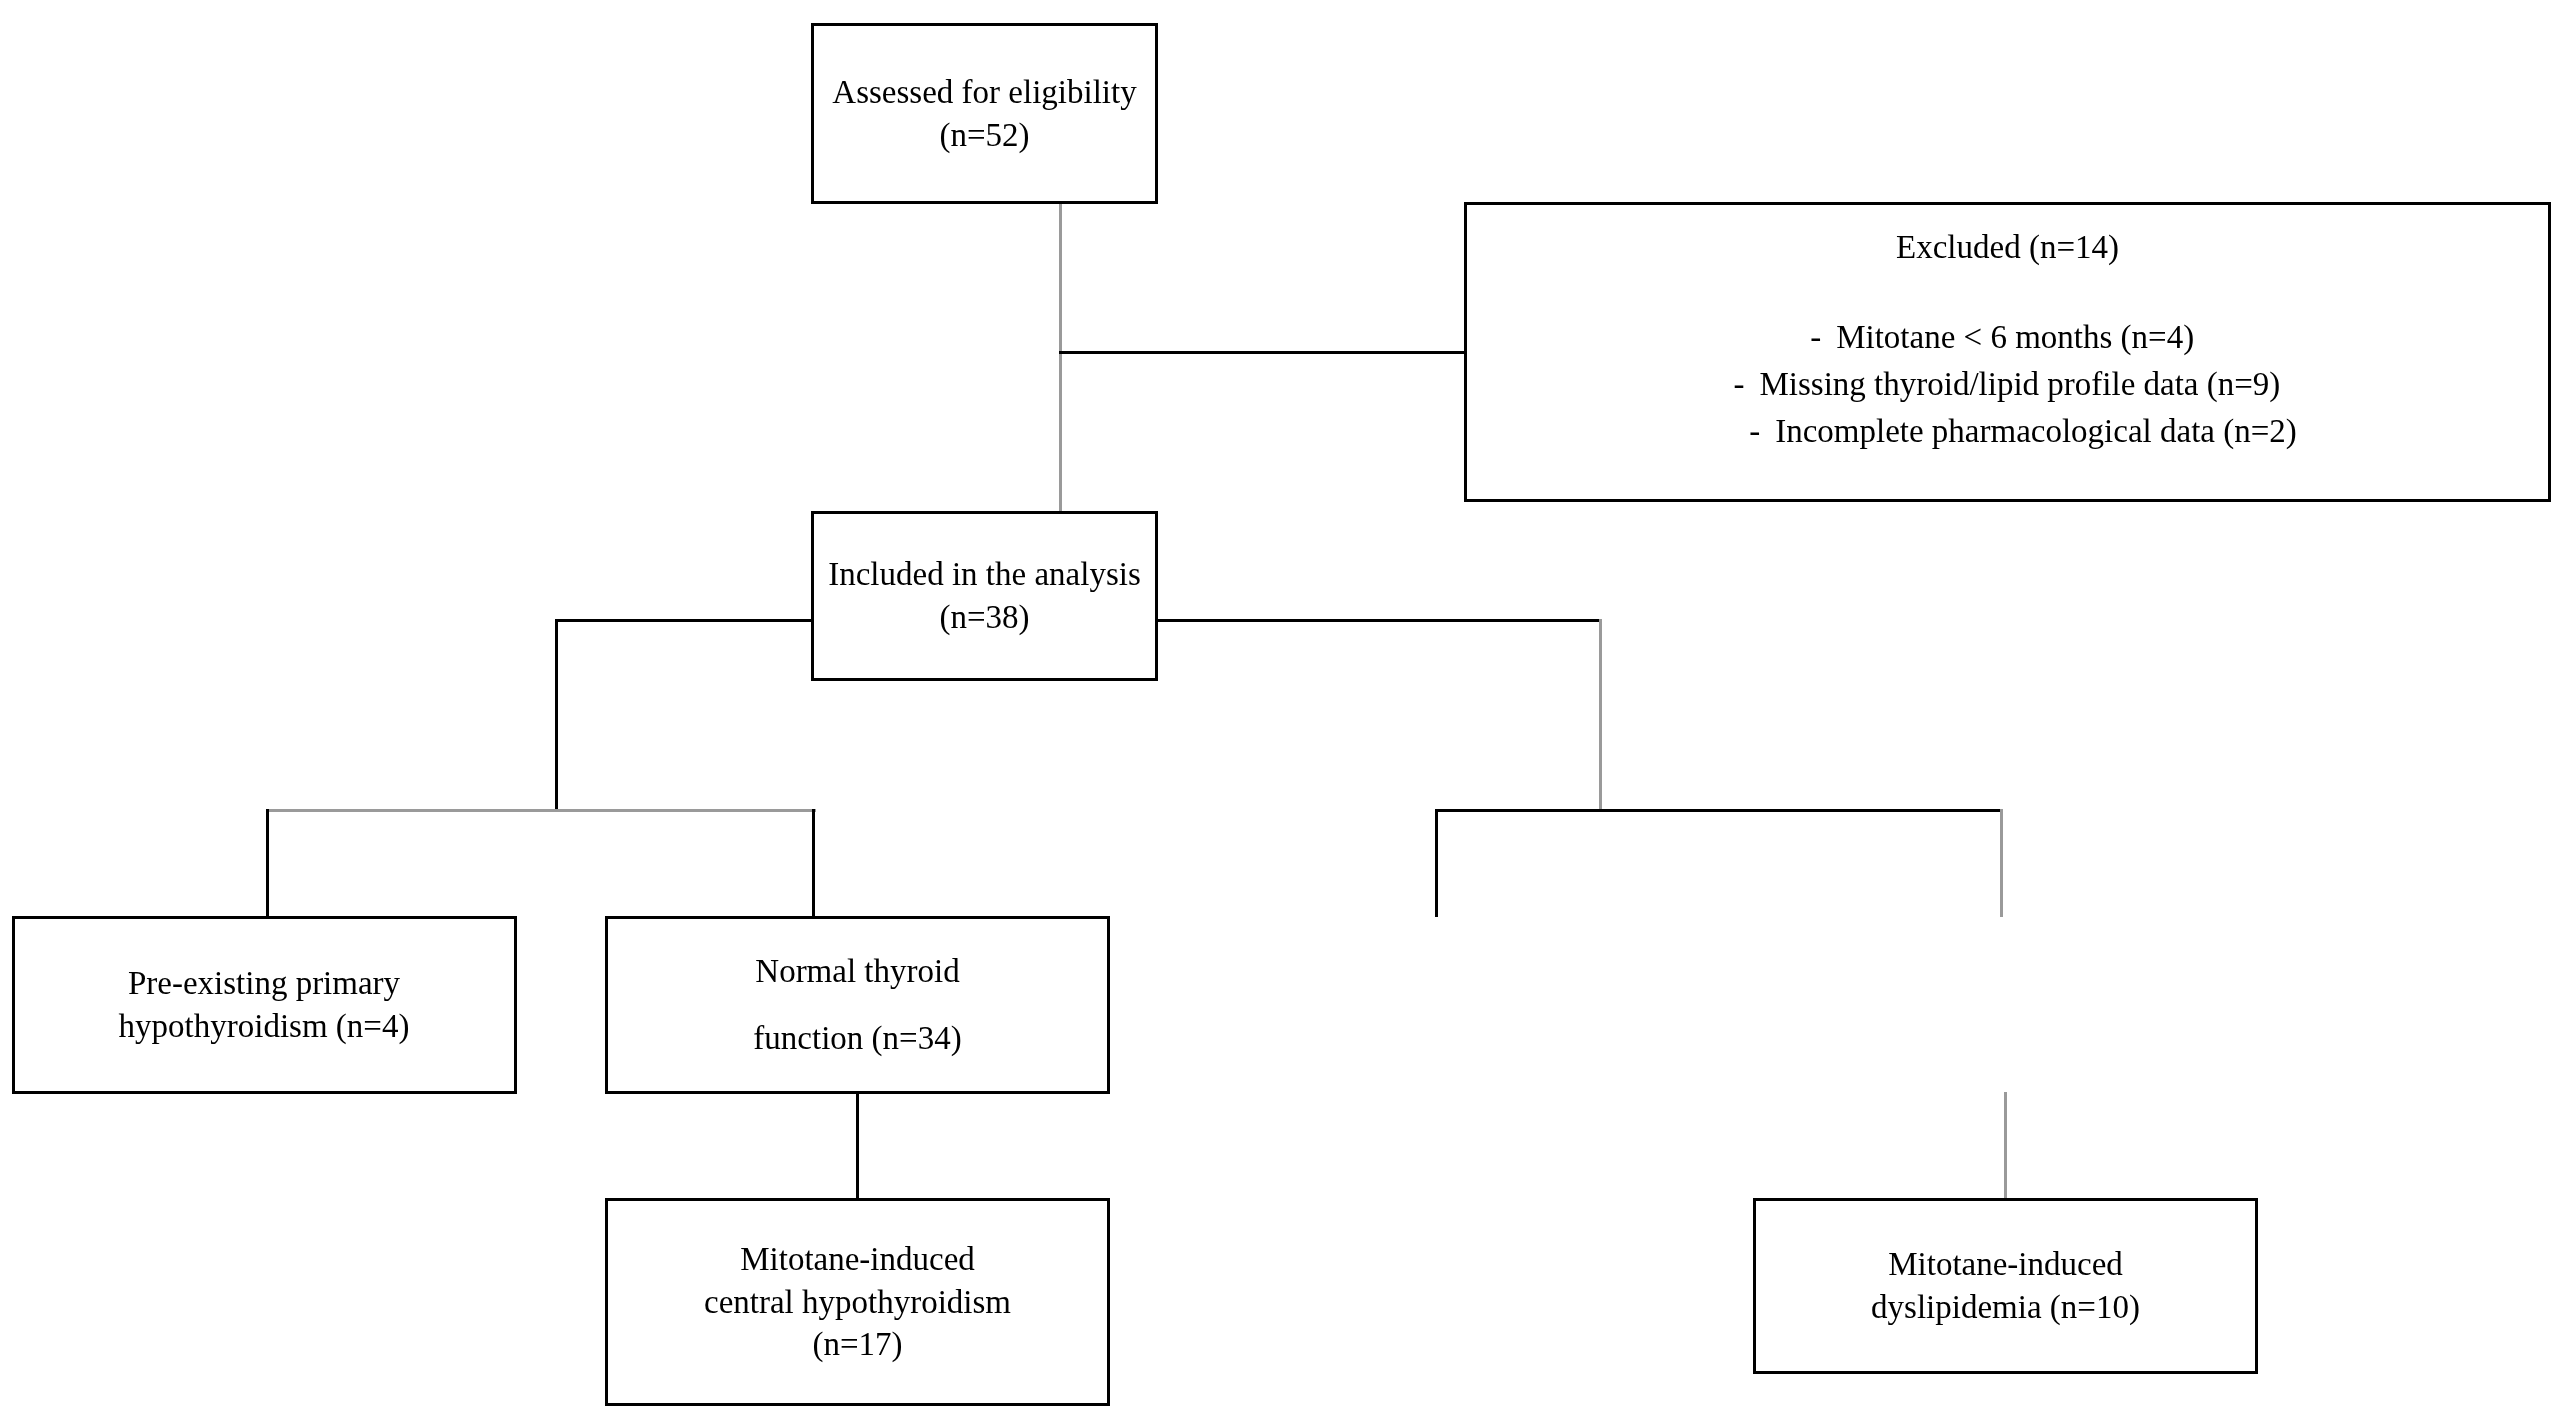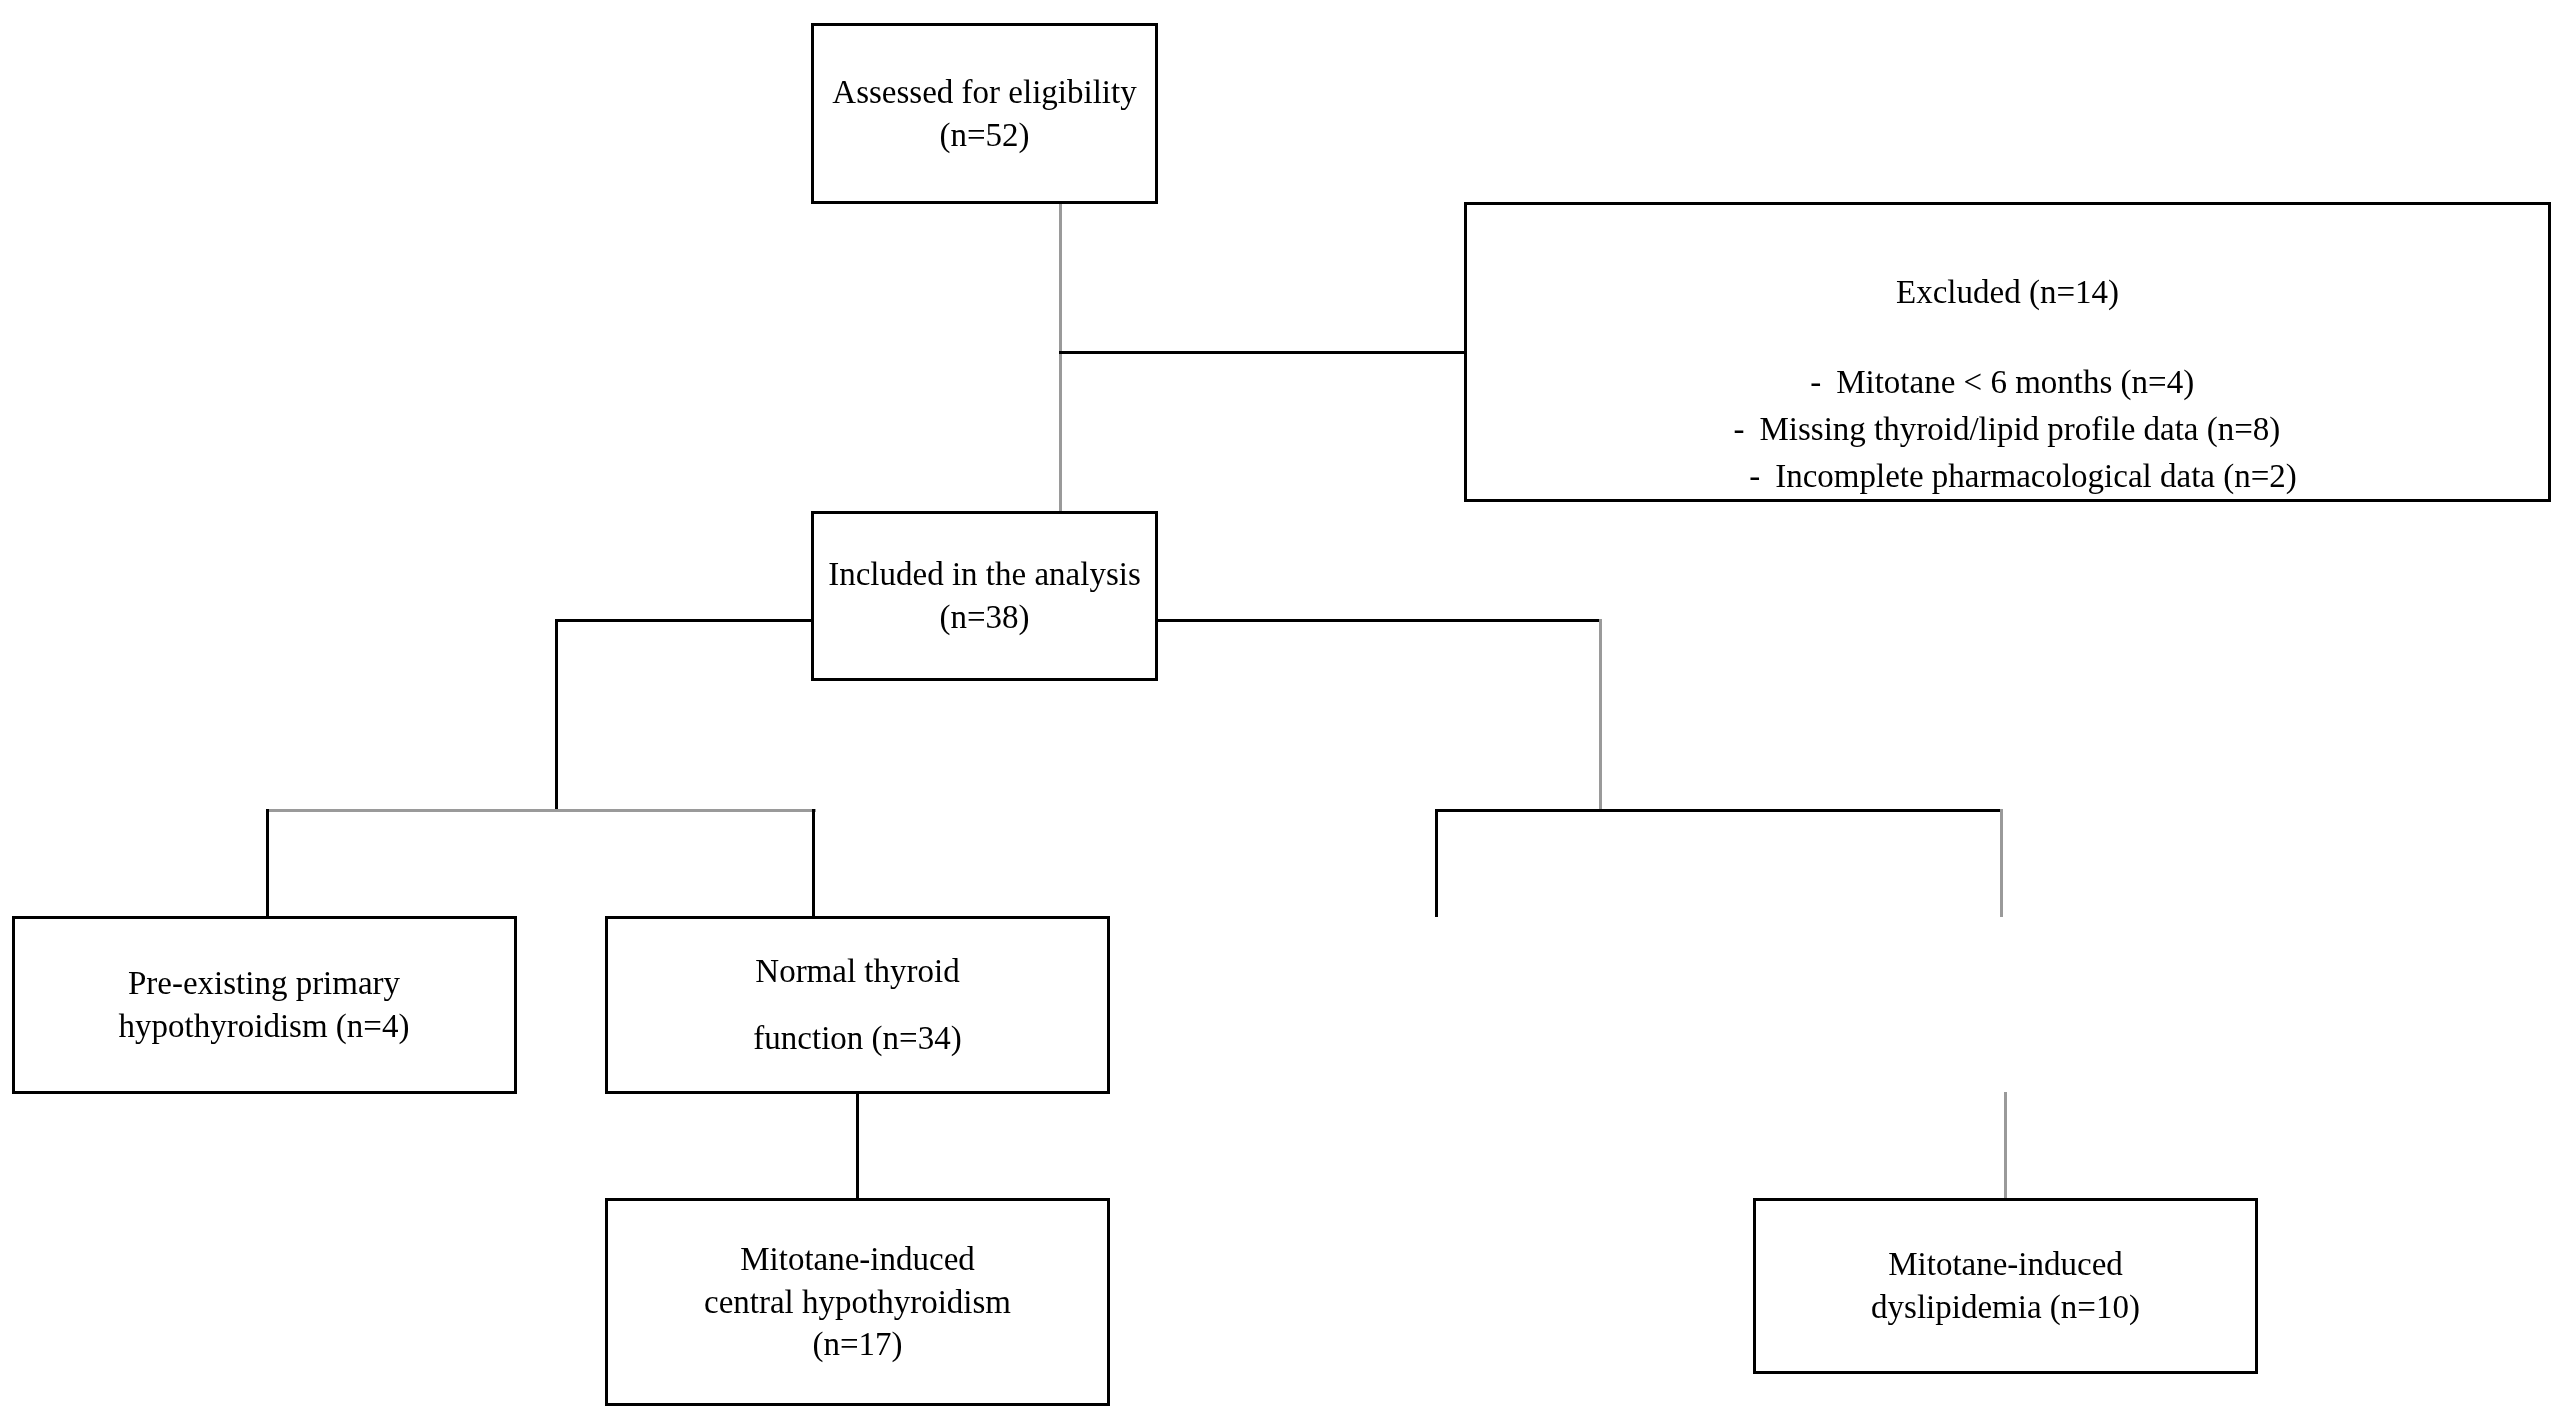--- a/index.html
+++ b/index.html
@@ -37,21 +37,21 @@
   }
   
   #box-assessed {
     left: 811px; top: 23px; width: 347px; height: 181px;
     font-size: 33px;
   }
   #box-excluded {
     left: 1464px; top: 202px; width: 1087px; height: 300px;
     font-size: 33px;
     justify-content: flex-start;
-    padding-top: 66px;
+    padding-top: 21px;
   }
   #box-excluded .excl-title {
     font-size: 33px;
     margin-bottom: 47px;
   }
   #box-excluded .bullets {
     display: flex;
     flex-direction: column;
     align-items: flex-start;
     gap: 4.6px;
@@ -148,21 +148,21 @@
 
   <div class="box" id="box-excluded">
     <span class="line excl-title">Excluded  (n=14)</span>
     <div class="bullets">
       <div class="bullet-row b1">
         <span class="bullet-mark">-</span>
         <span>Mitotane &lt; 6 months (n=4)</span>
       </div>
       <div class="bullet-row b2">
         <span class="bullet-mark">-</span>
-        <span>Missing thyroid/lipid profile data (n=8)</span>
+        <span>Missing thyroid/lipid profile data (n=9)</span>
       </div>
       <div class="bullet-row b3">
         <span class="bullet-mark">-</span>
         <span>Incomplete pharmacological data (n=2)</span>
       </div>
     </div>
   </div>
 
   <div class="box" id="box-included">
     <span class="line">Included  in the analysis</span>

